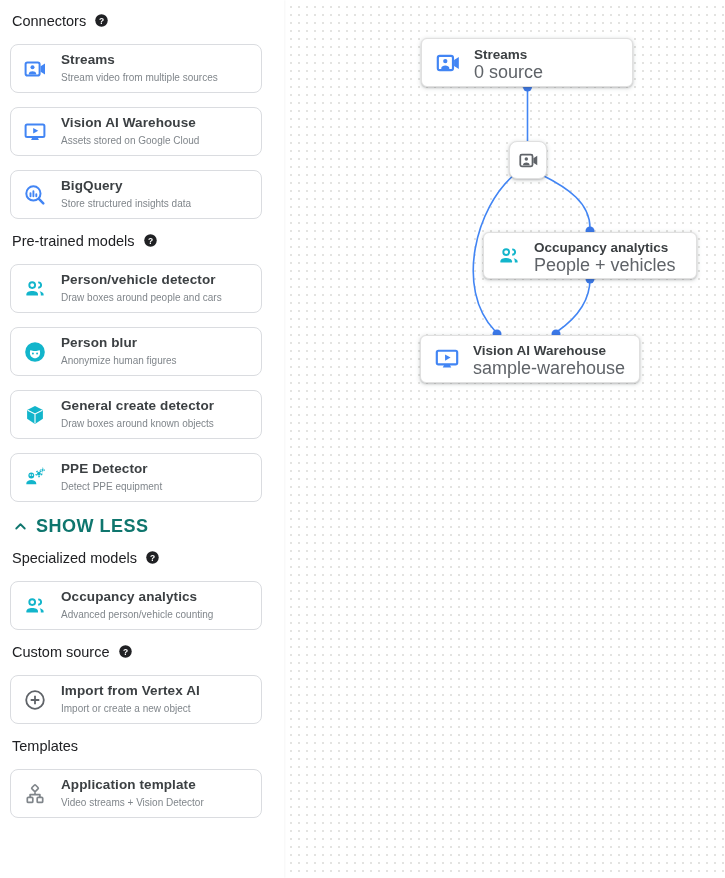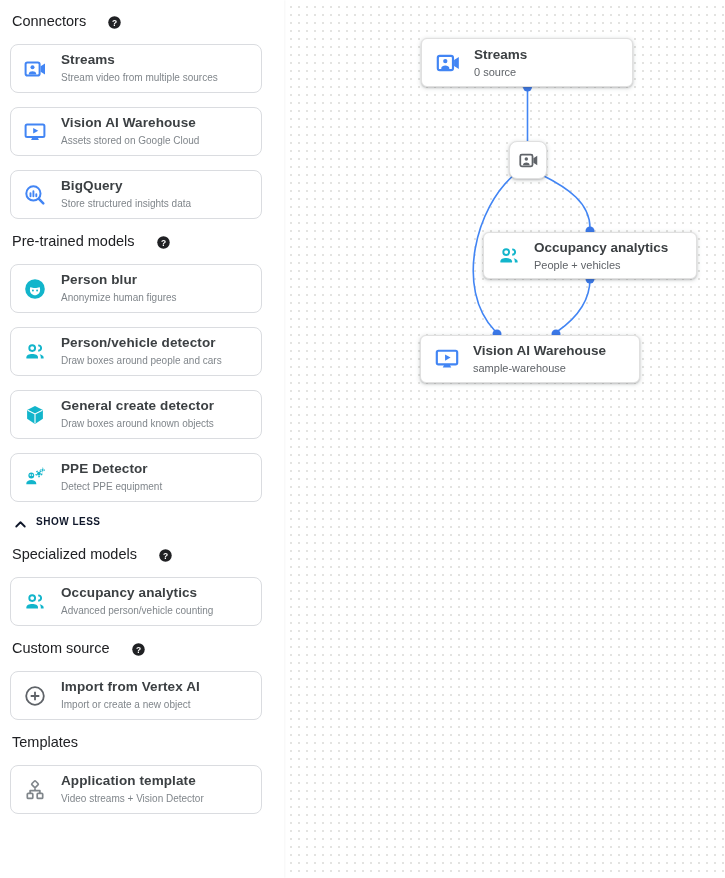--- a/index.html
+++ b/index.html
@@ -11,38 +11,38 @@
   }
   .app { display:flex; width:725px; height:878px; }
 
   
   .sidebar {
     width:284px; height:100%; background:#fff; flex:0 0 284px;
     padding:13px 22px 24px 10px; position:relative; z-index:2;
     box-shadow:1px 0 2px rgba(0,0,0,.04);
   }
   .section-title {
-    display:flex; align-items:flex-end; gap:21px;
+    display:flex; align-items:flex-start; gap:8px;
     font-size:14.5px; color:#202124; margin:0 0 14px 2px; line-height:17px;
   }
   .section-title.mt { margin-top:12px; }
   .help-badge { width:15px; height:15px; display:inline-flex; color:#202124; cursor:pointer; }
   .help-badge svg { width:15px; height:15px; }
   .card {
     height:49px; border:1px solid #dadce0; border-radius:8px; background:#fff;
     display:flex; align-items:center; padding:0 12px; gap:14px;
     margin-bottom:14px; cursor:pointer;
   }
   .card-icon { width:24px; height:24px; flex:0 0 24px; display:inline-flex; }
   .card-icon svg { width:24px; height:24px; }
   .card-title { font-size:13.5px; font-weight:700; color:#3c4043; line-height:18px; letter-spacing:.1px; }
   .card-desc  { font-size:10px; color:#80868b; line-height:17px; }
   .show-less {
-    display:flex; align-items:flex-start; gap:7px; border:none; background:none;
-    color:#0f172a; font-family:inherit; font-size:10px; font-weight:700;
+    display:flex; align-items:center; gap:7px; border:none; background:none;
+    color:#0f766e; font-family:inherit; font-size:18px; font-weight:700;
     letter-spacing:.5px; margin:9px 0 13px 2px; cursor:pointer;
   }
   .show-less .chev { width:17px; height:17px; display:inline-flex; }
   .show-less .chev svg { width:17px; height:17px; }
 
   
   .canvas {
     flex:1; position:relative; background-color:#fff;
     background-image:radial-gradient(circle, #e3e3e1 1.1px, transparent 1.35px);
     background-size:8px 8px; background-position:3px 3px;
@@ -50,21 +50,21 @@
   .edges { position:absolute; inset:0; width:100%; height:100%; }
   .edges path { fill:none; stroke:var(--edge-color,#4285f4); stroke-width:1.6; }
   .edges circle { fill:var(--dot-color,#3b78e8); }
   .node {
     position:absolute; background:#fff; border:1px solid #e0e0e0; border-radius:6px;
     display:flex; align-items:center; gap:13px; padding:0 13px; cursor:grab;
     box-shadow:0 1px 2px rgba(60,64,67,.25), 0 1px 4px 1px rgba(60,64,67,.12);
   }
   .node-icon { display:inline-flex; }
   .node-title { font-size:13.5px; font-weight:700; color:#3c4043; line-height:18px; }
-  .node-sub   { font-size:11px; color:#5f6368; line-height:16px; }
+  .node-sub   { font-size:18px; color:#5f6368; line-height:16px; }
   #node-streams   { left:137px; top:38px;  width:212px; height:49px; }
   #node-streams .node-icon svg, #node-warehouse .node-icon svg { width:26px; height:26px; }
   #node-source    { left:225px; top:141px; width:38px; height:38px; justify-content:center; padding:0; border-radius:8px; }
   #node-source .node-icon svg { width:21px; height:21px; }
   #node-occupancy { left:199px; top:232px; width:214px; height:47px; }
   #node-occupancy .node-icon svg { width:24px; height:24px; }
   #node-warehouse { left:136px; top:335px; width:220px; height:48px; }
 </style>
 </head>
 <body>
@@ -128,43 +128,43 @@
       <span class="help-badge">
           <svg viewBox="0 0 24 24">
             <circle cx="12" cy="12" r="10" fill="currentColor"></circle>
             <text x="12" y="16.8" text-anchor="middle" font-size="13.5" font-weight="bold" fill="#fff" font-family="Liberation Sans, sans-serif">?</text>
           </svg>
         </span>
     </div>
     <div class="card">
       <span class="card-icon" style="color: rgb(18, 181, 203);">
           <svg viewBox="0 0 24 24">
+            <circle cx="9.2" cy="8.1" r="2.9" fill="none" stroke="currentColor" stroke-width="1.9"></circle>
+            <path d="M3.4 18.5v-1.2c0-2.1 2.6-3.3 5.8-3.3s5.8 1.2 5.8 3.3v1.2z" fill="currentColor"></path>
+            <path d="M15.2 5.4c1.6.1 2.9 1.3 2.9 2.7s-1.3 2.6-2.9 2.7" fill="none" stroke="currentColor" stroke-width="1.9"></path>
+            <path d="M16.6 14.3c2.2.5 4 1.5 4 3v1.2h-2.8v-1.2c0-1.2-.5-2.2-1.2-3z" fill="currentColor"></path>
+          </svg>
+        </span>
+      <div class="card-text">
+        <div class="card-title">Person/vehicle detector</div>
+        <div class="card-desc">Draw boxes around people and cars</div>
+      </div>
+    </div>
+    <div class="card">
+      <span class="card-icon" style="color: rgb(18, 181, 203);">
+          <svg viewBox="0 0 24 24">
             <circle cx="12" cy="12" r="9.8" fill="currentColor"></circle>
             <path d="M6.9 12.7c0-1 .2-2 .6-2.8 1.2.7 2.8 1.1 4.5 1.1s3.3-.4 4.5-1.1c.4.8.6 1.8.6 2.8 0 3.2-2.3 5.5-5.1 5.5s-5.1-2.3-5.1-5.5z" fill="#fff"></path>
             <circle cx="9.9" cy="13.5" r=".95" fill="currentColor"></circle>
             <circle cx="14.1" cy="13.5" r=".95" fill="currentColor"></circle>
           </svg>
         </span>
       <div class="card-text">
         <div class="card-title">Person blur</div>
         <div class="card-desc">Anonymize human figures</div>
-      </div>
-    </div>
-    <div class="card">
-      <span class="card-icon" style="color: rgb(18, 181, 203);">
-          <svg viewBox="0 0 24 24">
-            <circle cx="9.2" cy="8.1" r="2.9" fill="none" stroke="currentColor" stroke-width="1.9"></circle>
-            <path d="M3.4 18.5v-1.2c0-2.1 2.6-3.3 5.8-3.3s5.8 1.2 5.8 3.3v1.2z" fill="currentColor"></path>
-            <path d="M15.2 5.4c1.6.1 2.9 1.3 2.9 2.7s-1.3 2.6-2.9 2.7" fill="none" stroke="currentColor" stroke-width="1.9"></path>
-            <path d="M16.6 14.3c2.2.5 4 1.5 4 3v1.2h-2.8v-1.2c0-1.2-.5-2.2-1.2-3z" fill="currentColor"></path>
-          </svg>
-        </span>
-      <div class="card-text">
-        <div class="card-title">Person/vehicle detector</div>
-        <div class="card-desc">Draw boxes around people and cars</div>
       </div>
     </div>
     <div class="card">
       <span class="card-icon" style="color: rgb(18, 181, 203);">
           <svg viewBox="0 0 24 24">
             <path d="M12 3.1l7.9 4v8.6l-7.9 5.2-7.9-5.2V7.1z" fill="currentColor"></path>
             <path d="M4.6 7.3L12 11l7.4-3.7M12 11v9.6" fill="none" stroke="#fff" stroke-width="1.1"></path>
           </svg>
         </span>
       <div class="card-text">

